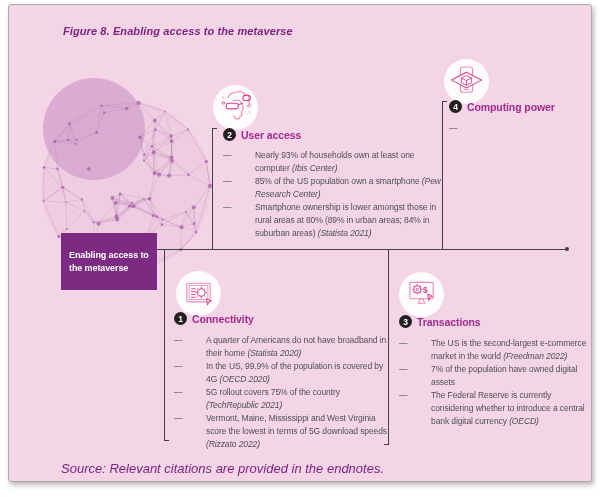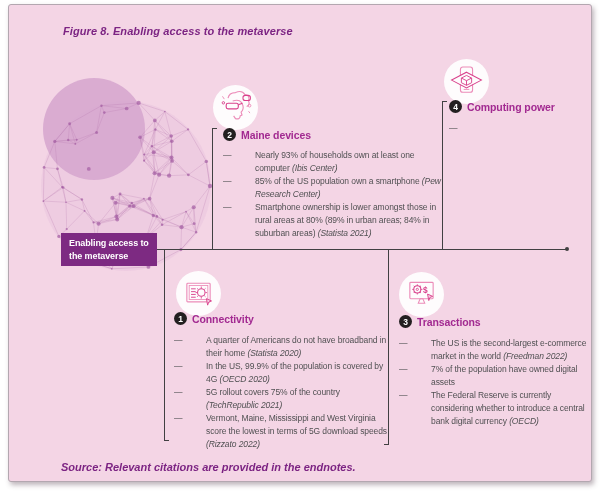--- a/index.html
+++ b/index.html
@@ -17,21 +17,21 @@
     position:absolute;left:54px;top:20px;
     font-size:11px;font-weight:bold;color:#7c2483;letter-spacing:.1px;font-style:italic;
   }
   
   .globe{position:absolute;left:27px;top:71px;width:186px;height:214px;}
   
   .center-box{
     position:absolute;left:52px;top:228px;
     background:#7d2a82;color:#ffffff;
     font-size:9px;font-weight:bold;line-height:12.5px;
-    padding:4px 8px;letter-spacing:-.1px;
+    padding:16px 8px;letter-spacing:-.1px;
   }
   .center-box span{display:block;}
   
   .cline{position:absolute;background:#414042;}
   .cdot{position:absolute;width:4px;height:4px;border-radius:50%;background:#414042;}
   
   .icon-circle{
     position:absolute;width:45px;height:45px;border-radius:50%;
     background:#fefcfd;display:flex;align-items:center;justify-content:center;
   }
@@ -45,21 +45,21 @@
   }
   .sec-label{font-size:10.5px;font-weight:bold;color:#a22a91;letter-spacing:-.1px;}
   
   .bullets{position:absolute;font-size:8.5px;line-height:13px;color:#505052;}
   .b-row{display:flex;}
   .dash{flex:0 0 32px;color:#58585a;}
   .btxt{flex:1;letter-spacing:-.1px;}
   .btxt i{font-style:italic;}
   .source{
     position:absolute;left:52px;top:456px;
-    font-size:11px;font-style:italic;color:#7c2483;letter-spacing:0;font-weight:bold;
+    font-size:13px;font-style:italic;color:#7c2483;letter-spacing:0;
   }
   
   .ud-icon{left:204px;top:80px;}
   .ud-head{left:214px;top:123px;}
   .ud-bullets{left:214px;top:144px;width:220px;}
   .cp-icon{left:435px;top:54px;}
   .cp-head{left:440px;top:95px;}
   .cp-bullets{left:440px;top:117px;width:132px;}
   .cn-icon{left:167px;top:266px;}
   .cn-head{left:165px;top:307px;}
@@ -399,21 +399,21 @@
       <rect x="12" y="17.5" width="13" height="6" rx="2" fill="#fefcfd" stroke="#d9418c" stroke-width="1.2"></rect>
       <line x1="25" y1="19" x2="29.5" y2="17.5" stroke="#d9418c" stroke-width="1.1"></line>
       <rect x="30" y="9" width="8" height="5.5" rx="2.5" fill="none" stroke="#d9418c" stroke-width="1.1"></rect>
       <circle cx="9" cy="17" r="1.3" fill="none" stroke="#d9418c" stroke-width="1"></circle>
       <circle cx="37" cy="20" r="1.5" fill="none" stroke="#ec8bb8" stroke-width="1"></circle>
       <path d="M8 10 l2 3 M36 26 l1.5 2" stroke="#ec8bb8" stroke-width="1" fill="none"></path>
     </svg>
   </div>
   <div class="sec-head ud-head">
     <span class="badge">2</span>
-    <span class="sec-label">Maine devices</span>
+    <span class="sec-label">User access</span>
   </div>
   <div class="bullets ud-bullets">
       <div class="b-row">
         <span class="dash">—</span>
         <span class="btxt">Nearly 93% of households own at least one computer <i>(Ibis Center)</i></span>
       </div>
       <div class="b-row">
         <span class="dash">—</span>
         <span class="btxt">85% of the US population own a smartphone <i>(Pew Research Center)</i></span>
       </div>

